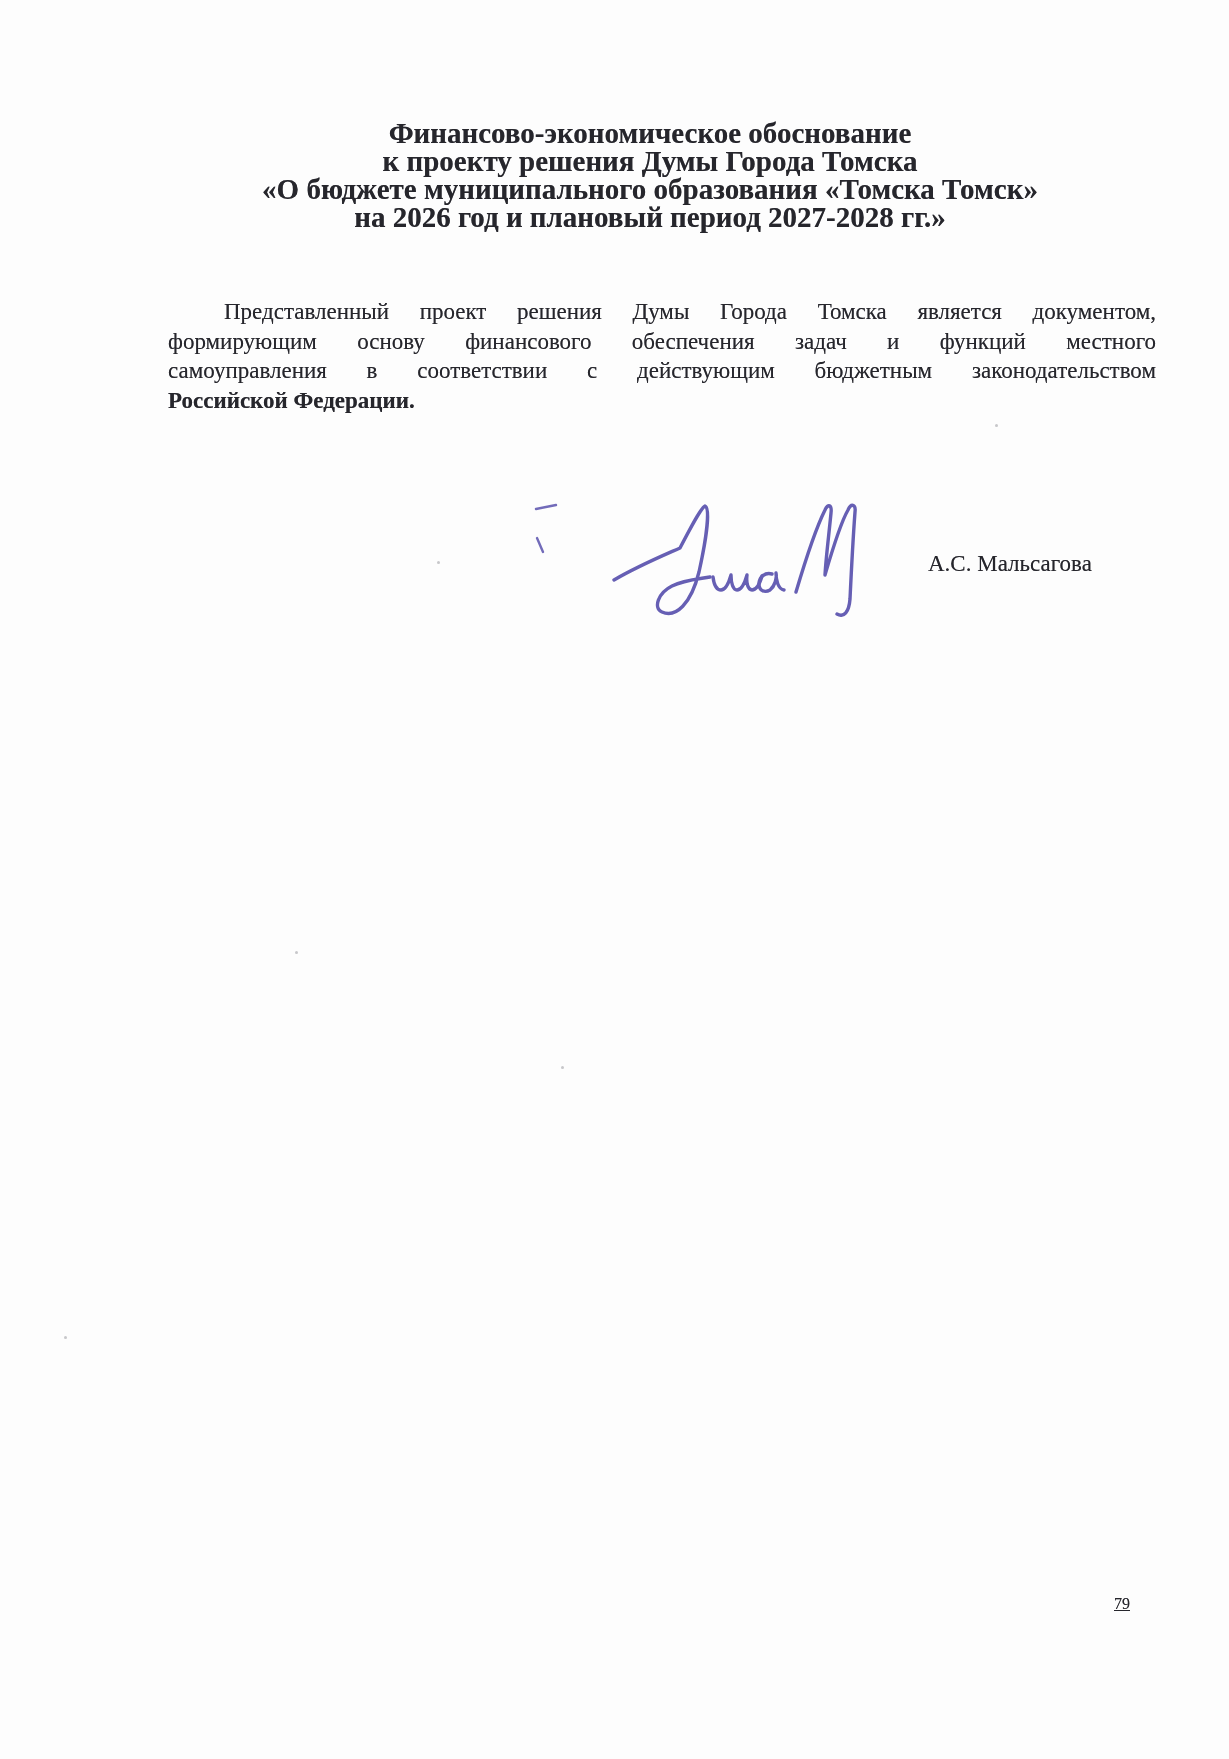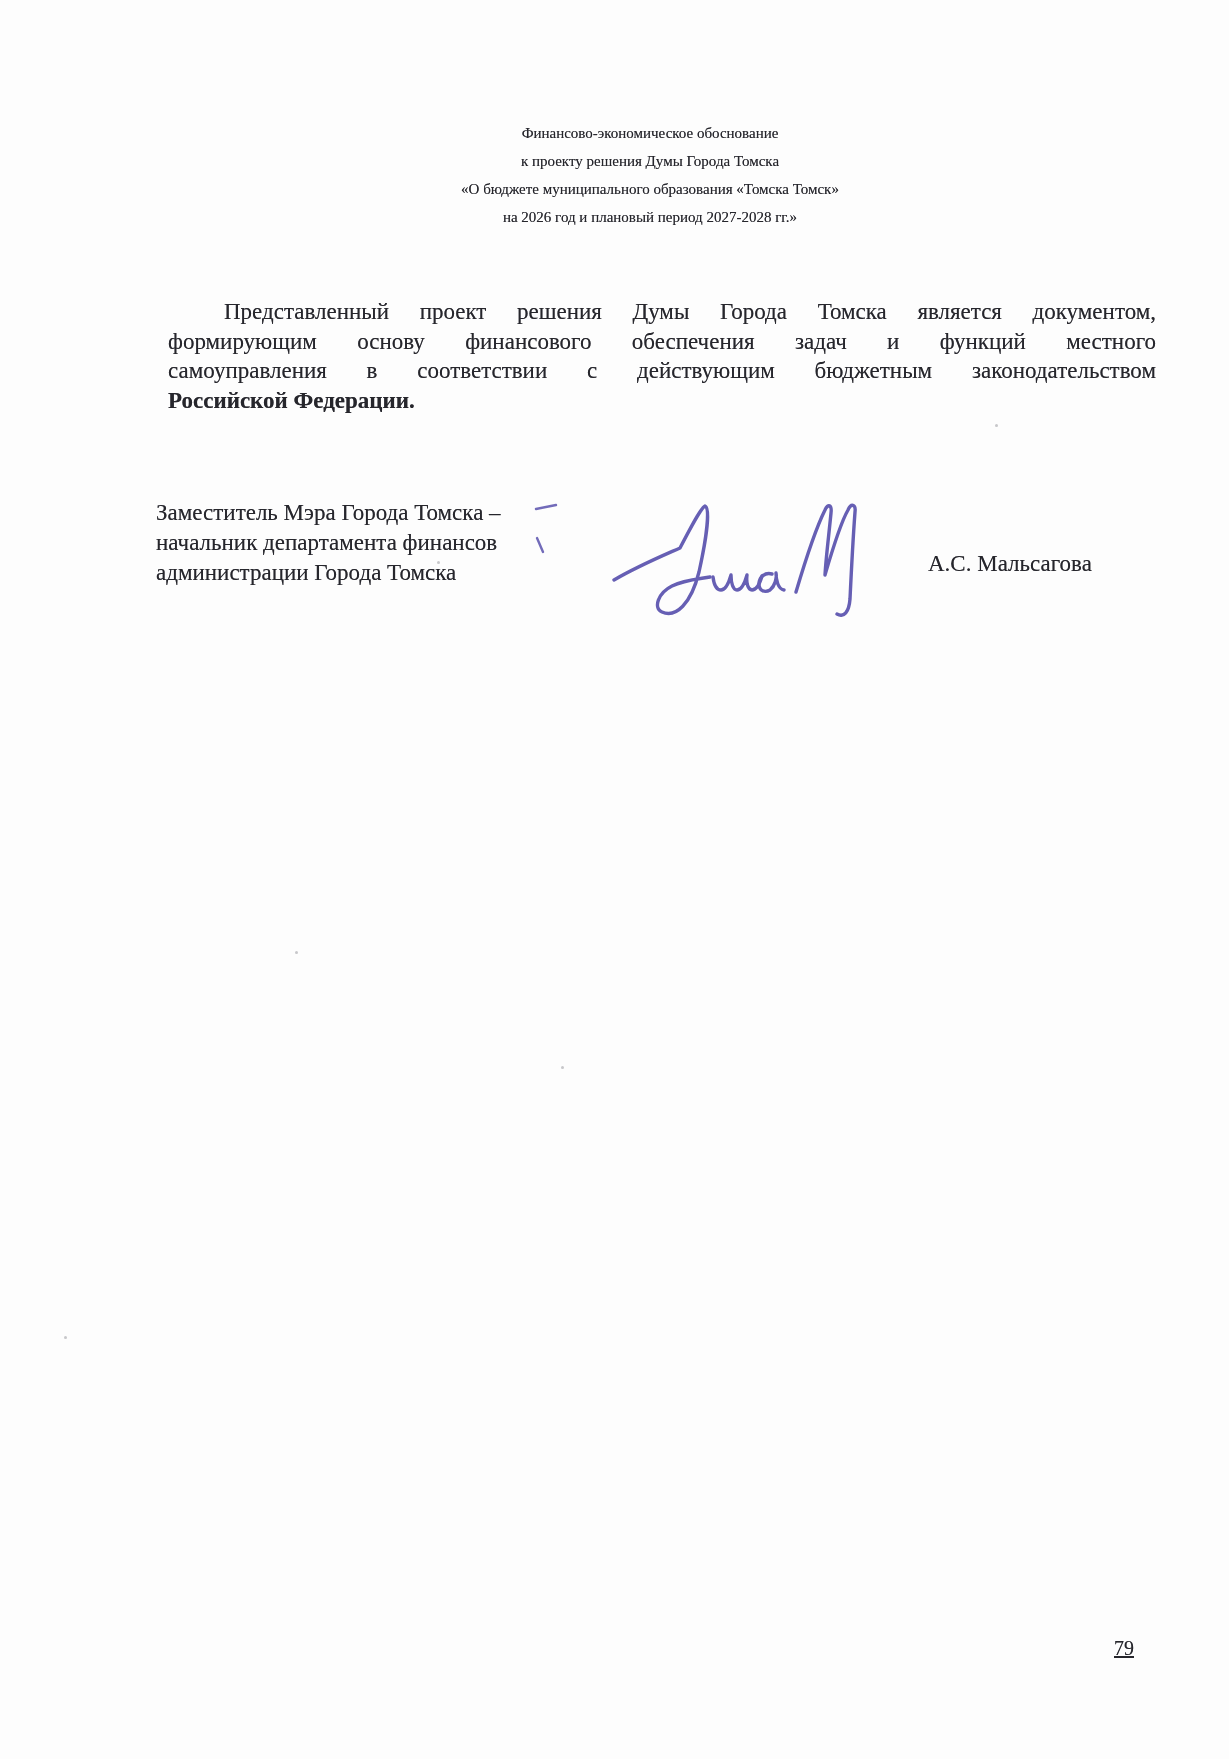--- a/index.html
+++ b/index.html
@@ -11,21 +11,21 @@
     overflow:hidden;
     font-family:"Liberation Serif","DejaVu Serif",serif;
     color:var(--text,#26262c);
   }
   .page *{box-sizing:border-box;}
   
   .txt{text-shadow:0 0 0.5px rgba(40,40,50,.55);}
 
   .title-block{
     position:absolute;left:156px;top:119px;width:988px;
-    text-align:center;font-weight:normal;font-size:15px;line-height:28px;
+    text-align:center;font-weight:bold;font-size:29px;line-height:28px;
   }
   .body-block{
     position:absolute;left:168px;top:297px;width:988px;
     font-size:23px;line-height:29.5px;
   }
   .body-line{text-align:justify;text-align-last:justify;}
   .body-line.first{padding-left:56px;}
   .body-line.last{text-align:left;text-align-last:left;font-weight:bold;}
 
   .sig-block{
@@ -36,22 +36,22 @@
     position:absolute;left:600px;top:492px;width:300px;height:138px;
   }
   .stray-ink{
     position:absolute;left:532px;top:500px;width:32px;height:60px;
   }
   .sig-name{
     position:absolute;left:903px;top:549px;
     font-size:23px;line-height:30px;white-space:nowrap;margin-left:25px;
   }
   .page-number{
-    position:absolute;left:1114px;top:1634px;
-    font-size:20px;line-height:28px;text-decoration:underline;
+    position:absolute;left:1114px;top:1590px;
+    font-size:16px;line-height:28px;text-decoration:underline;
   }
   .speck{
     position:absolute;width:3px;height:3px;border-radius:50%;
     background:#9a9aa0;opacity:.55;
   }
 </style>
 </head>
 <body>
 
 <div class="page" style="--paper: #fdfdfd; --text: #26262c;">
@@ -63,25 +63,20 @@
     <div>на 2026 год и плановый период 2027-2028 гг.»</div>
   </div>
 
   <div class="body-block txt">
     <div class="body-line first">Представленный проект решения Думы Города Томска является документом,</div>
     <div class="body-line">формирующим основу финансового обеспечения задач и функций местного</div>
     <div class="body-line">самоуправления в соответствии с действующим бюджетным законодательством</div>
     <div class="body-line last">Российской Федерации.</div>
   </div>
 
-  <div class="sig-block txt">
-    <div>Заместитель Мэра Города Томска –</div>
-    <div>начальник департамента финансов</div>
-    <div>администрации Города Томска</div>
-  </div>
 
   <svg class="stray-ink" viewBox="0 0 32 60" fill="none" stroke="#5a52ae" stroke-width="2.4" stroke-linecap="round" opacity="0.85">
     <path d="M4,9 L24,5"></path>
     <path d="M5,38 L11,52"></path>
   </svg>
 
   <svg class="sig-ink" viewBox="0 0 300 138" fill="none" stroke="#5a52ae" stroke-width="3.4" stroke-linecap="round" stroke-linejoin="round" opacity="0.92">
 
     <path d="M14,88 C38,74 62,64 80,56 C92,33 101,16 105,14 C110,16 107,44 99,80 C91,112 76,126 62,120 C53,116 58,101 72,94 C84,88 99,87 110,85"></path>
 

